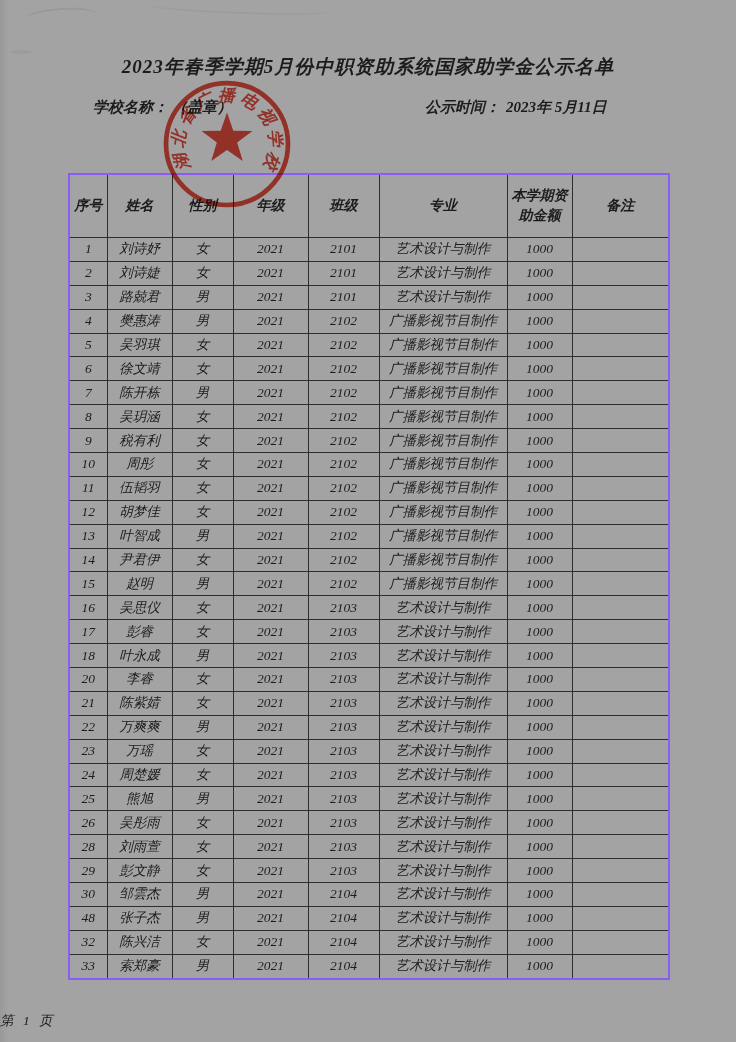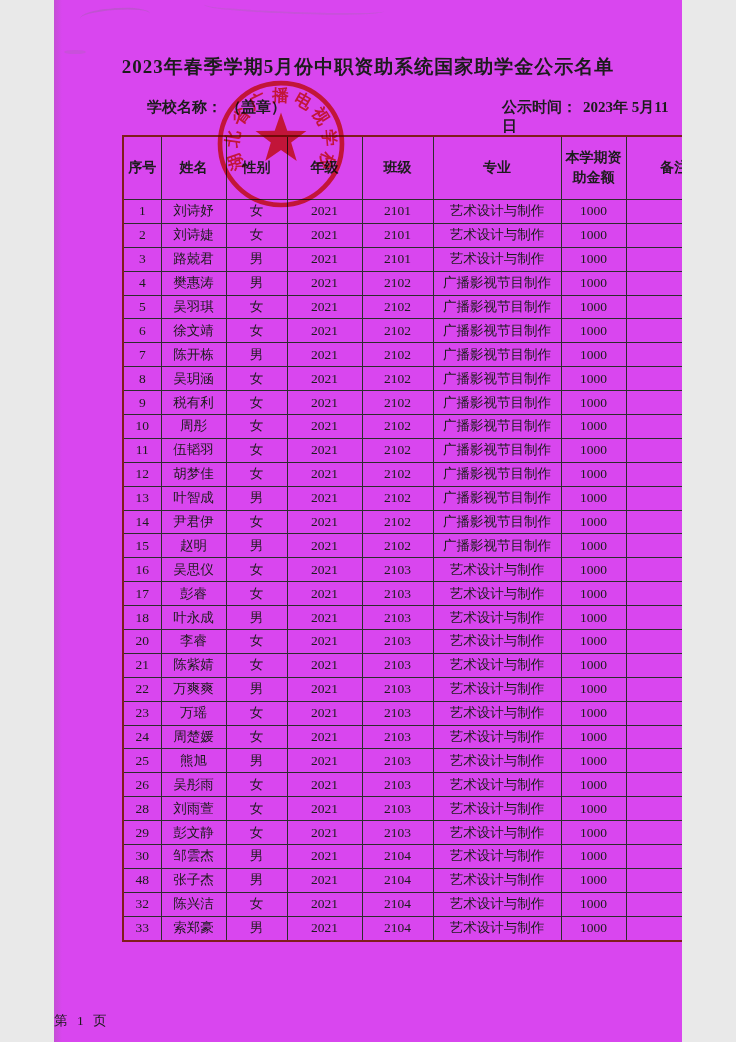--- a/index.html
+++ b/index.html
@@ -1,23 +1,24 @@
 <!DOCTYPE html>
 <html><head>
 <meta charset="utf-8">
 <style>
   html,body { margin:0; padding:0; background:#e9e9e9; }
   .page {
     position:relative;
-    width:628px; height:1042px;
+    width:736px; height:1042px;
     margin:0 auto;
-    background:#d946ef;
+    background:#a3a3a3;
     overflow:hidden;
     font-family:"Liberation Serif","DejaVu Serif",serif;
     color:#1c1c1c;
+    font-style:italic;
   }
   
   .scan-edge-left {
     position:absolute; left:0; top:0; width:8px; height:100%;
     background:linear-gradient(to right, rgba(110,110,110,0.20), rgba(255,255,255,0));
   }
   .scan-smudge-1 {
     position:absolute; left:26px; top:8px; width:70px; height:14px;
     border-top:2px solid rgba(120,120,120,0.25);
     border-radius:50%; transform:rotate(-4deg);
@@ -32,38 +33,38 @@
     background:rgba(130,130,130,0.18); border-radius:50%;
   }
 
   .title {
     position:absolute; top:54px; left:0; width:100%;
     text-align:center; font-size:19px; font-weight:bold; letter-spacing:1px;
   }
   .info-line { position:absolute; top:98px; left:0; width:100%; height:20px; font-size:15px; font-weight:bold; }
   .school-block { position:absolute; left:93px; top:0; }
   .seal-note { margin-left:4px; }
-  .publish-block { position:absolute; left:448px; top:0; }
+  .publish-block { position:absolute; left:425px; top:0; }
   .publish-date { margin-left:6px; }
 
   table.roster {
     position:absolute; left:68px; top:135px;
     width:600px; border-collapse:collapse; table-layout:fixed;
   }
   .roster th, .roster td {
     border:1.5px solid #2d2d2d;
     text-align:center; vertical-align:middle;
     padding:0; overflow:hidden;
   }
   .roster thead th {
     height:62px; font-size:14px; font-weight:bold; line-height:1.4;
     word-break:break-all;
   }
   .roster tbody td { height:22.9px; font-size:13.5px; }
-  .roster { border:2px solid #7f1d1d; }
+  .roster { border:2px solid #8b5cf6;margin-top:38px; }
   col.c0 { width:38px; }  col.c1 { width:65px; }
   col.c2 { width:61px; }  col.c3 { width:75px; }
   col.c4 { width:71px; }  col.c5 { width:128px; }
   col.c6 { width:65px; }  col.c7 { width:97px; }
 
   .page-footer {
     position:absolute; top:1012px; left:0; width:100%;
     font-size:13.5px; letter-spacing:3px;
   }
 

